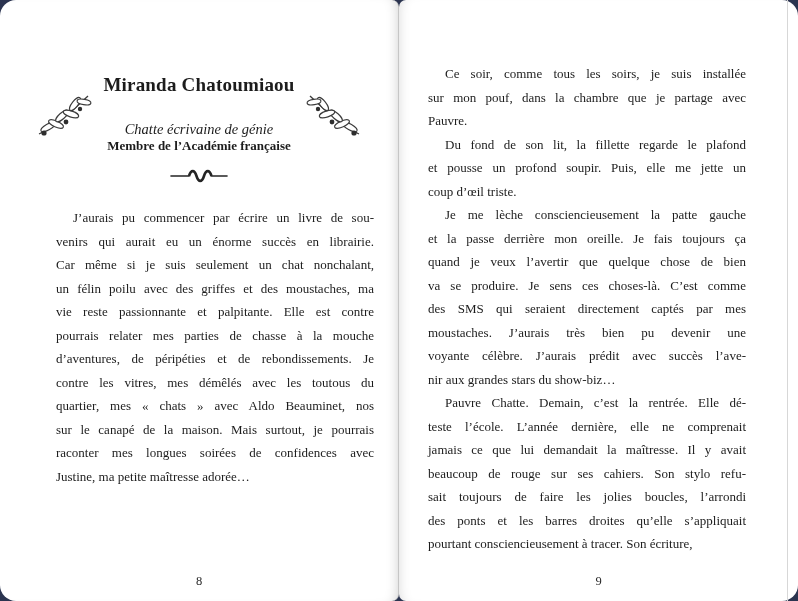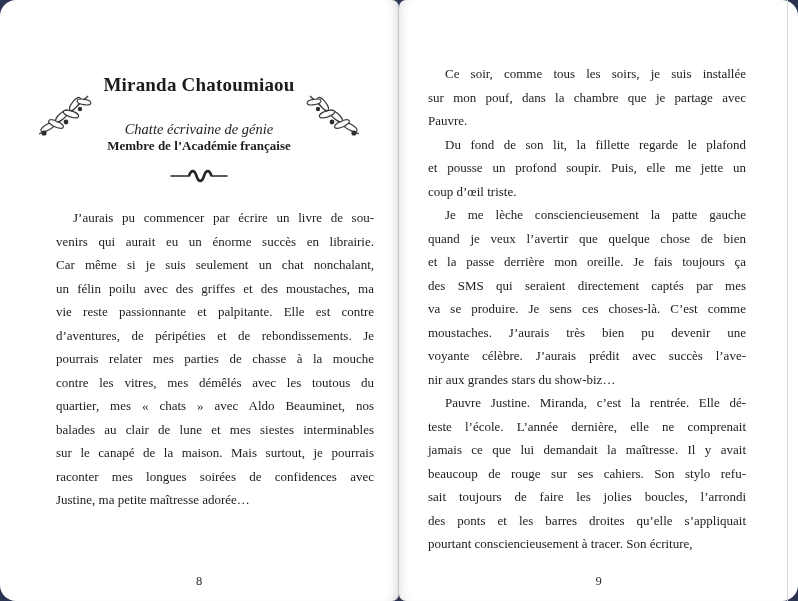--- a/index.html
+++ b/index.html
@@ -101,25 +101,24 @@
       </div>
     </div>
 
     <div class="body-text">
         <div class="para">
           <div class="line first">J’aurais pu commencer par écrire un livre de sou-</div>
           <div class="line">venirs qui aurait eu un énorme succès en librairie.</div>
           <div class="line">Car même si je suis seulement un chat nonchalant,</div>
           <div class="line">un félin poilu avec des griffes et des moustaches, ma</div>
           <div class="line">vie reste passionnante et palpitante. Elle est contre</div>
+          <div class="line">pourrais relater mes parties de chasse à la mouche</div>
           <div class="line">d’aventures, de péripéties et de rebondissements. Je</div>
-          <div class="line">pourrais relater mes parties de chasse à la mouche</div>
           <div class="line">contre les vitres, mes démêlés avec les toutous du</div>
           <div class="line">quartier, mes « chats » avec Aldo Beauminet, nos</div>
-          <div class="line">balades au clair de lune et mes siestes interminables</div>
           <div class="line">sur le canapé de la maison. Mais surtout, je pourrais</div>
           <div class="line">raconter mes longues soirées de confidences avec</div>
           <div class="line last">Justine, ma petite maîtresse adorée…</div>
         </div>
       </div>
 
     <div class="page-number">8</div>
   </div>
 
   <div class="page page-right">
@@ -129,30 +128,30 @@
           <div class="line">sur mon pouf, dans la chambre que je partage avec</div>
           <div class="line last">Pauvre.</div>
         </div>
         <div class="para">
           <div class="line first">Du fond de son lit, la fillette regarde le plafond</div>
           <div class="line">et pousse un profond soupir. Puis, elle me jette un</div>
           <div class="line last">coup d’œil triste.</div>
         </div>
         <div class="para">
           <div class="line first">Je me lèche consciencieusement la patte gauche</div>
+          <div class="line">et la passe derrière mon oreille. Je fais toujours ça</div>
           <div class="line">quand je veux l’avertir que quelque chose de bien</div>
-          <div class="line">et la passe derrière mon oreille. Je fais toujours ça</div>
+          <div class="line">va se produire. Je sens ces choses-là. C’est comme</div>
           <div class="line">des SMS qui seraient directement captés par mes</div>
-          <div class="line">va se produire. Je sens ces choses-là. C’est comme</div>
           <div class="line">moustaches. J’aurais très bien pu devenir une</div>
           <div class="line">voyante célèbre. J’aurais prédit avec succès l’ave-</div>
           <div class="line last">nir aux grandes stars du show-biz…</div>
         </div>
         <div class="para">
-          <div class="line first">Pauvre Justine. Miranda, c’est la rentrée. Elle dé-</div>
+          <div class="line first">Pauvre Chatte. Demain, c’est la rentrée. Elle dé-</div>
           <div class="line">teste l’école. L’année dernière, elle ne comprenait</div>
           <div class="line">jamais ce que lui demandait la maîtresse. Il y avait</div>
           <div class="line">beaucoup de rouge sur ses cahiers. Son stylo refu-</div>
           <div class="line">sait toujours de faire les jolies boucles, l’arrondi</div>
           <div class="line">des ponts et les barres droites qu’elle s’appliquait</div>
           <div class="line last">pourtant consciencieusement à tracer. Son écriture,</div>
         </div>
       </div>
     <div class="page-number">9</div>
     <div class="page-edge-line"></div>

